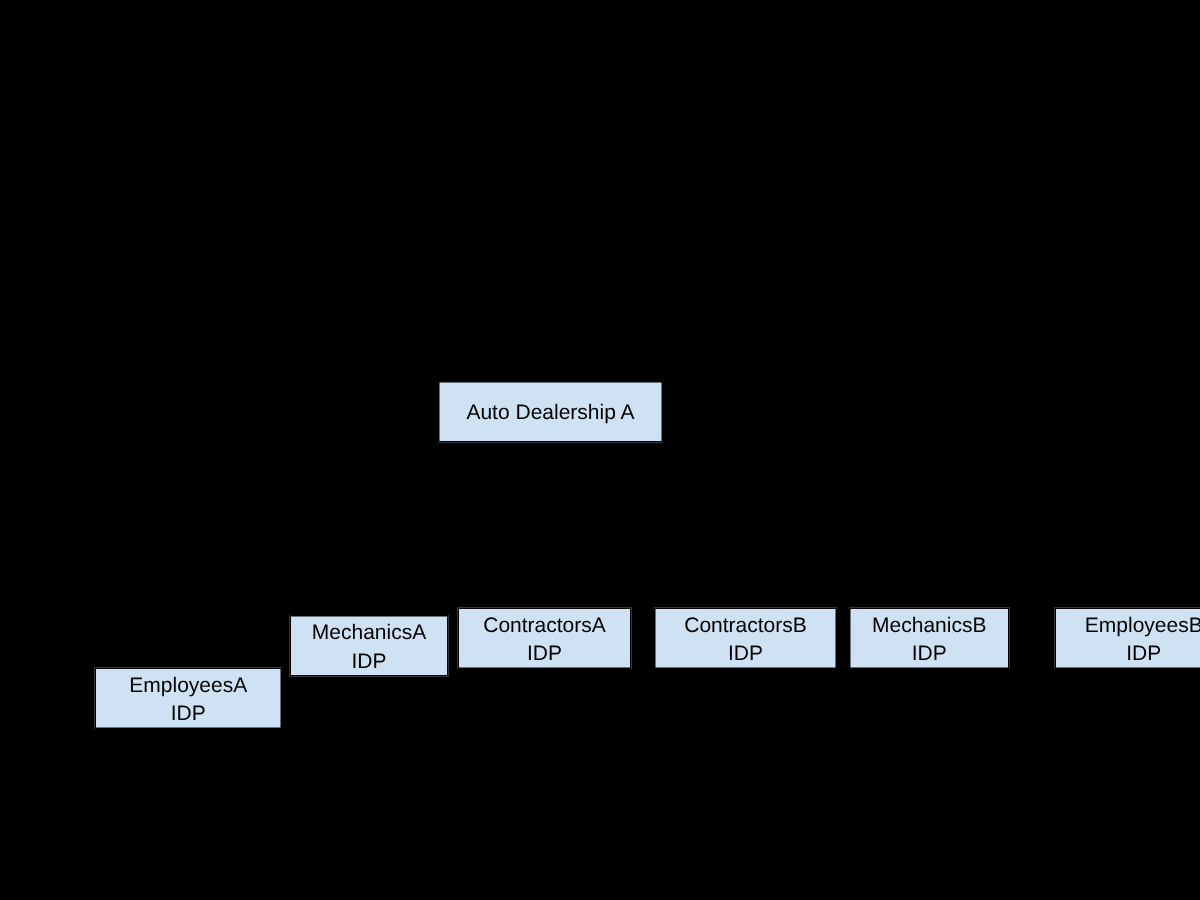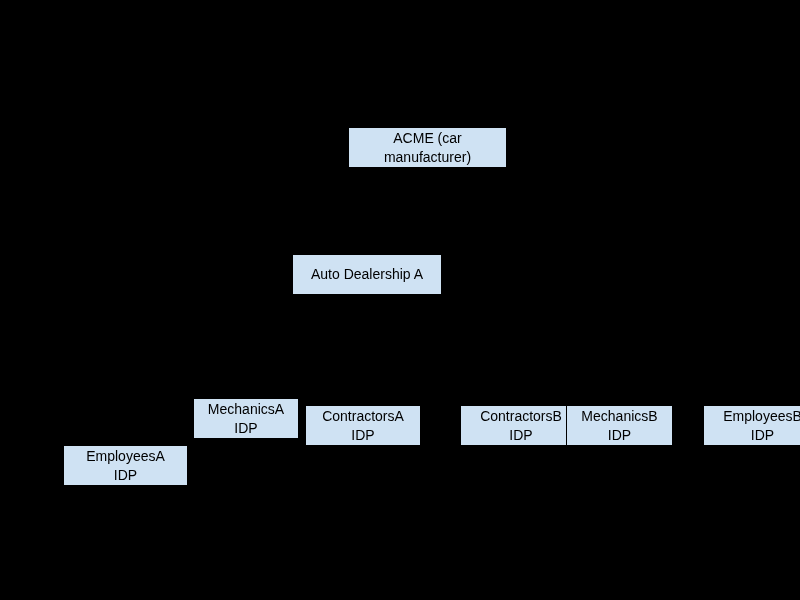--- a/index.html
+++ b/index.html
@@ -29,35 +29,31 @@
     line-height: 19px;
     white-space: nowrap;
   }
   .node span { display: block; }
 
   
   #node-acme          { left: 348px; top: 127px; width: 159px; height: 41px; }
   #node-dealership-a  { left: 292px; top: 254px; width: 150px; height: 41px; }
   #node-dealership-b  { left: 454px; top: 254px; width: 151px; height: 41px; }
   #node-employees-a   { left:  63px; top: 405px; width: 125px; height: 41px; margin-top: 40px; }
-  #node-mechanics-a   { left: 193px; top: 398px; width: 106px; height: 41px; align-items: center; }
+  #node-mechanics-a   { left: 193px; top: 410px; width: 106px; height: 41px; align-items: center; }
   #node-contractors-a { left: 305px; top: 405px; width: 116px; height: 41px; }
-  #node-contractors-b { left: 460px; top: 405px; width: 122px; height: 41px; }
+  #node-contractors-b { left: 436px; top: 405px; width: 122px; height: 41px; }
   #node-mechanics-b   { left: 566px; top: 405px; width: 107px; height: 41px; }
   #node-employees-b   { left: 703px; top: 405px; width: 119px; height: 41px; }
 </style>
 </head>
 <body>
 
 <div class="diagram-canvas">
 
-  <div class="node" id="node-acme">
-    <span>ACME (car</span>
-    <span>manufacturer)</span>
-  </div>
 
   <div class="node" id="node-dealership-a">
     <span>Auto Dealership A</span>
   </div>
 
 
   <div class="node" id="node-employees-a">
     <span>EmployeesA</span>
     <span>IDP</span>
   </div>

